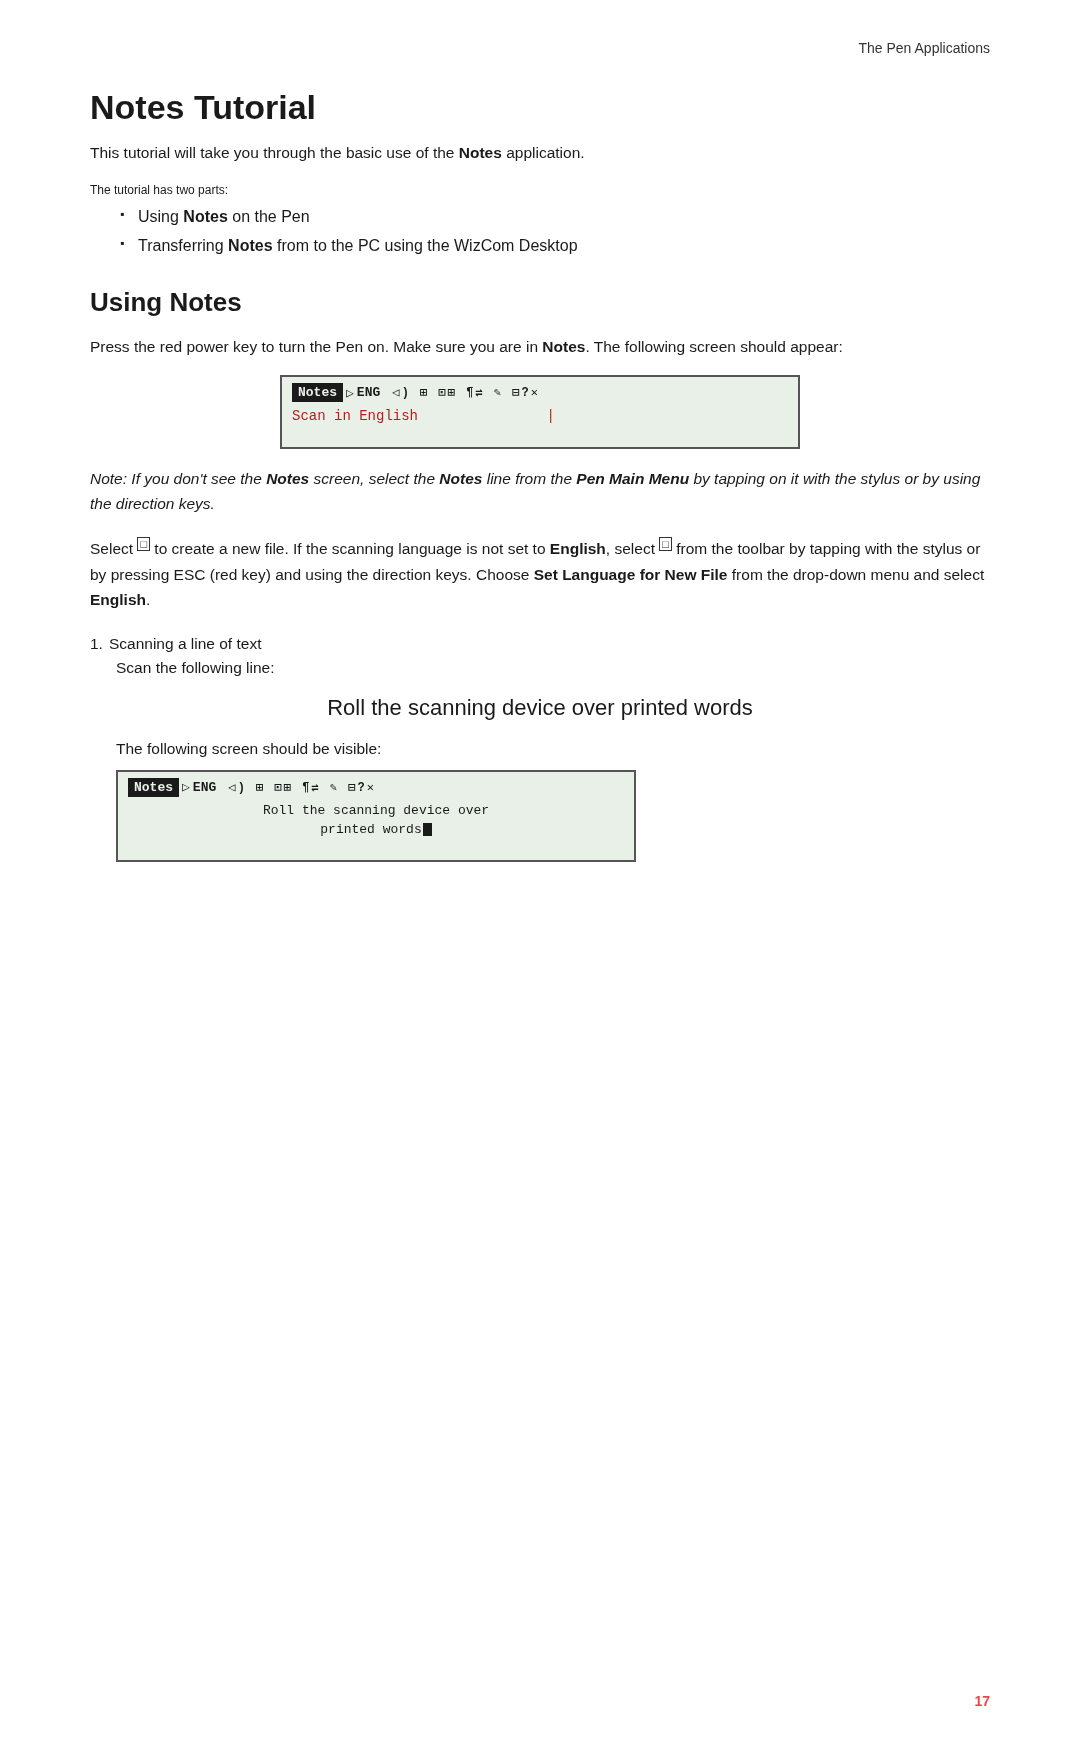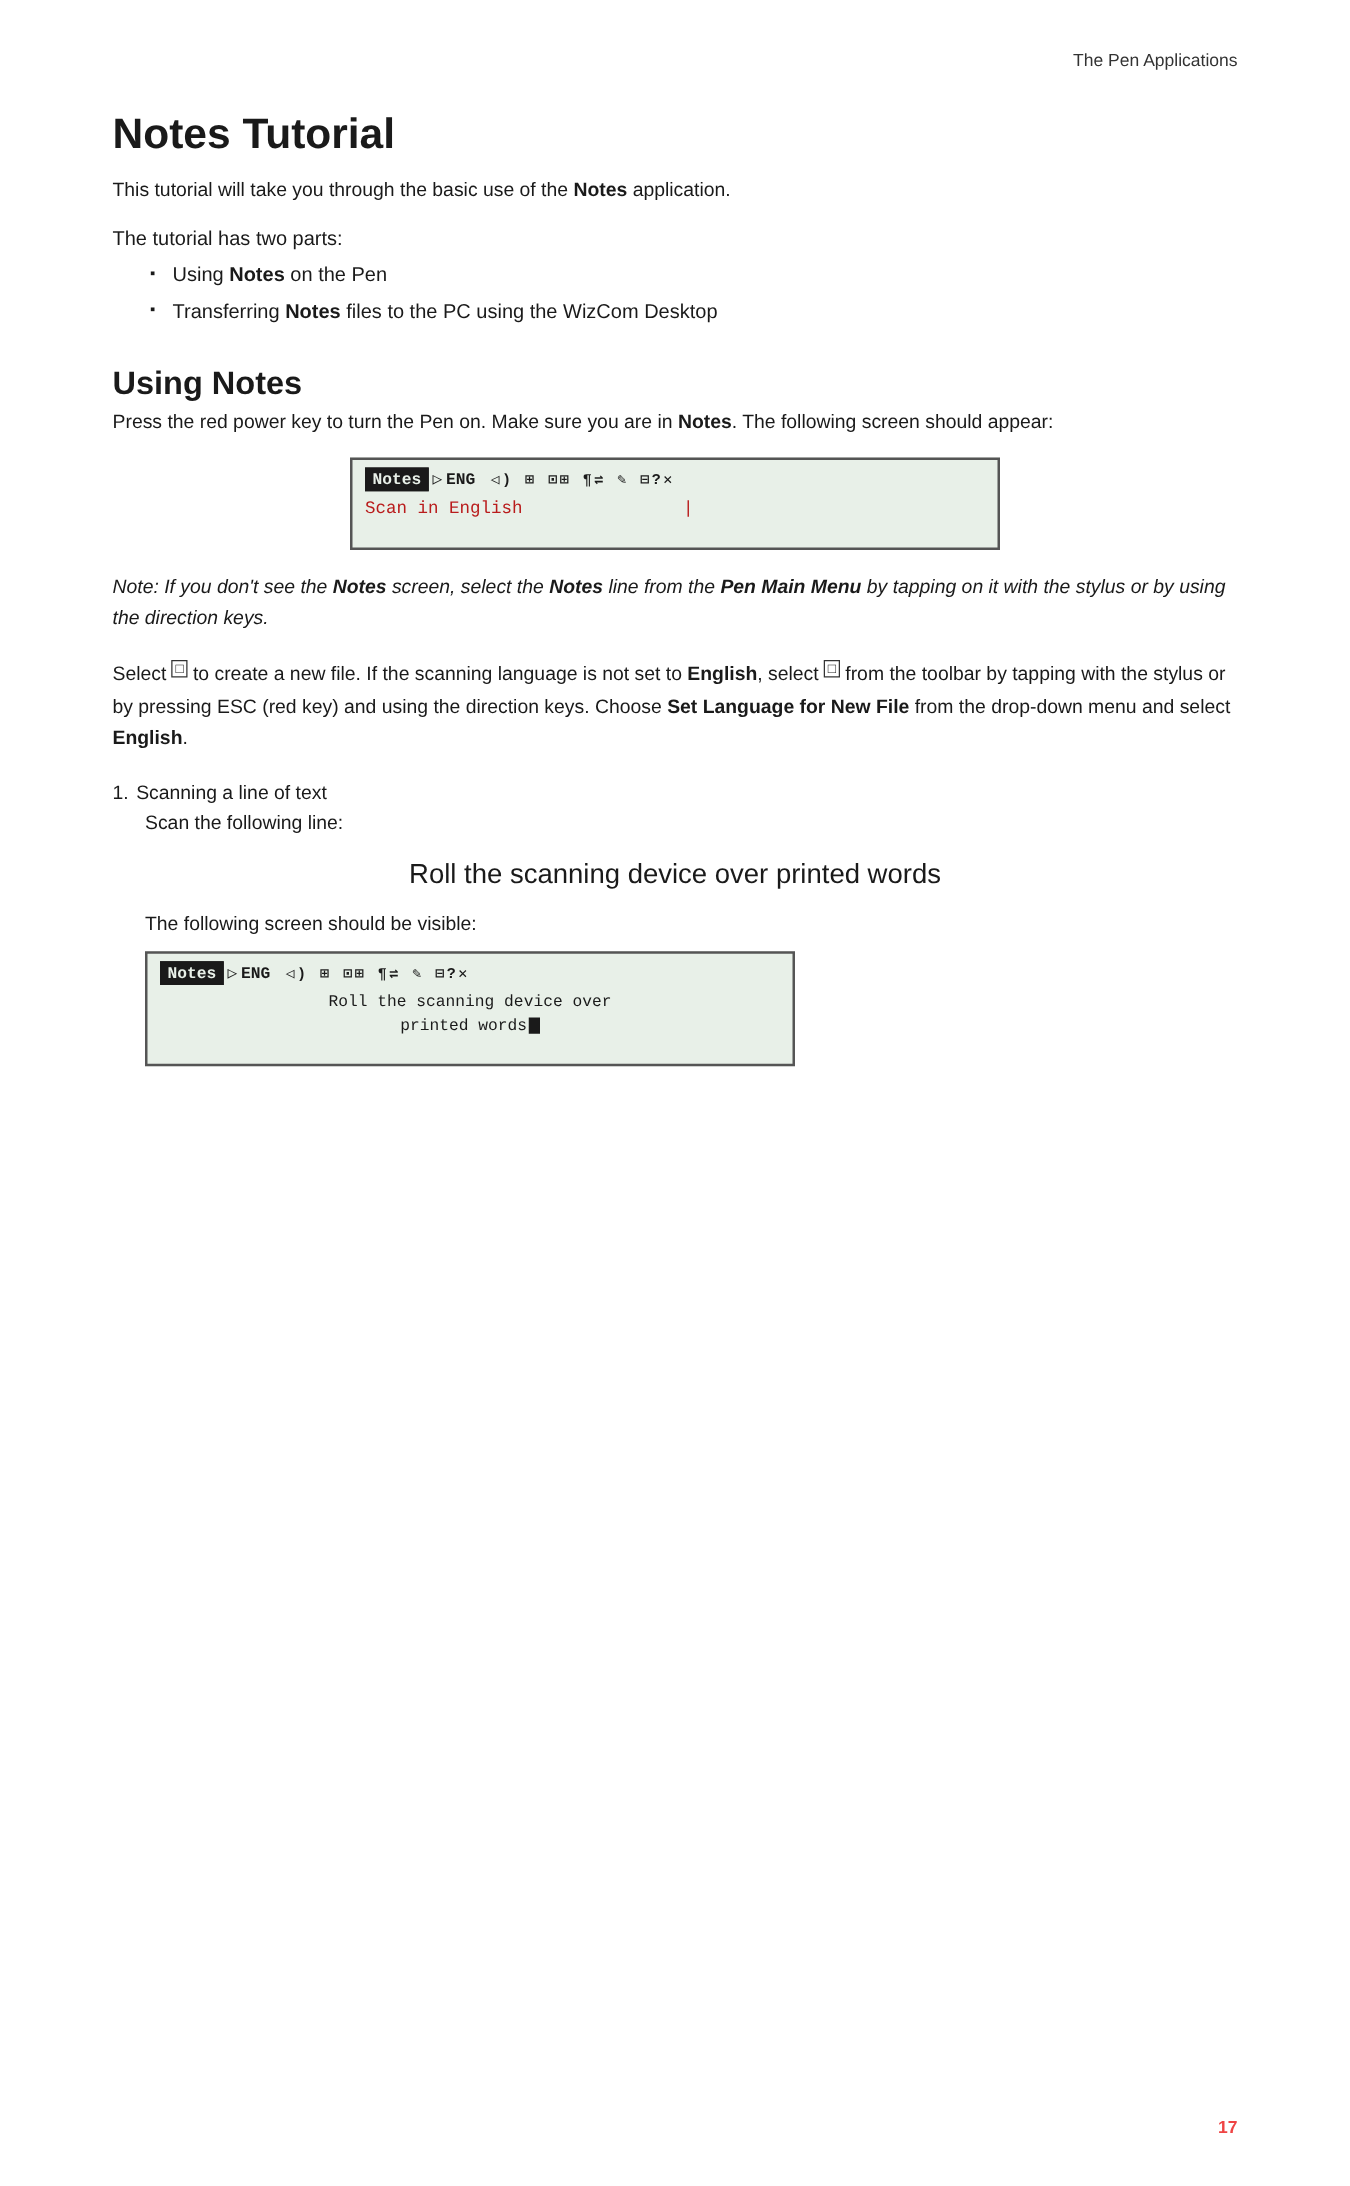--- a/index.html
+++ b/index.html
@@ -32,31 +32,31 @@
       font-weight: bold;
       color: #1a1a1a;
       margin-bottom: 14px;
       border-bottom: none;
     }
 
     h2.section-title {
       font-size: 26px;
       font-weight: bold;
       color: #1a1a1a;
-      margin-bottom: 4px;
+      margin-bottom: 17px;
     }
 
     .intro-text {
       font-size: 15.5px;
       line-height: 1.55;
       margin-bottom: 18px;
     }
 
     .parts-label {
-      font-size: 16px;
+      font-size: 12px;
       margin-bottom: 8px;
     }
 
     ul.bullet-list {
       list-style: none;
       margin-left: 30px;
       margin-bottom: 28px;
     }
 
     ul.bullet-list li {
@@ -200,21 +200,21 @@
   <span>This tutorial will take you through the basic use of the </span><b>Notes</b><span> application.</span>
 </p>
 
 <p class="parts-label">The tutorial has two parts:</p>
 
 <ul class="bullet-list">
   <li>
     <span>Using </span><b>Notes</b><span> on the Pen</span>
   </li>
   <li>
-    <span>Transferring </span><b>Notes</b><span> files to the PC using the WizCom Desktop</span>
+    <span>Transferring </span><b>Notes</b><span> from to the PC using the WizCom Desktop</span>
   </li>
 </ul>
 
 <h2 class="section-title section-gap">Using Notes</h2>
 
 <p class="using-notes-intro">
   <span>Press the red power key to turn the Pen on. Make sure you are in </span><b>Notes</b><span>. The following screen should appear:</span>
 </p>
 
 <div class="screen-mockup">

